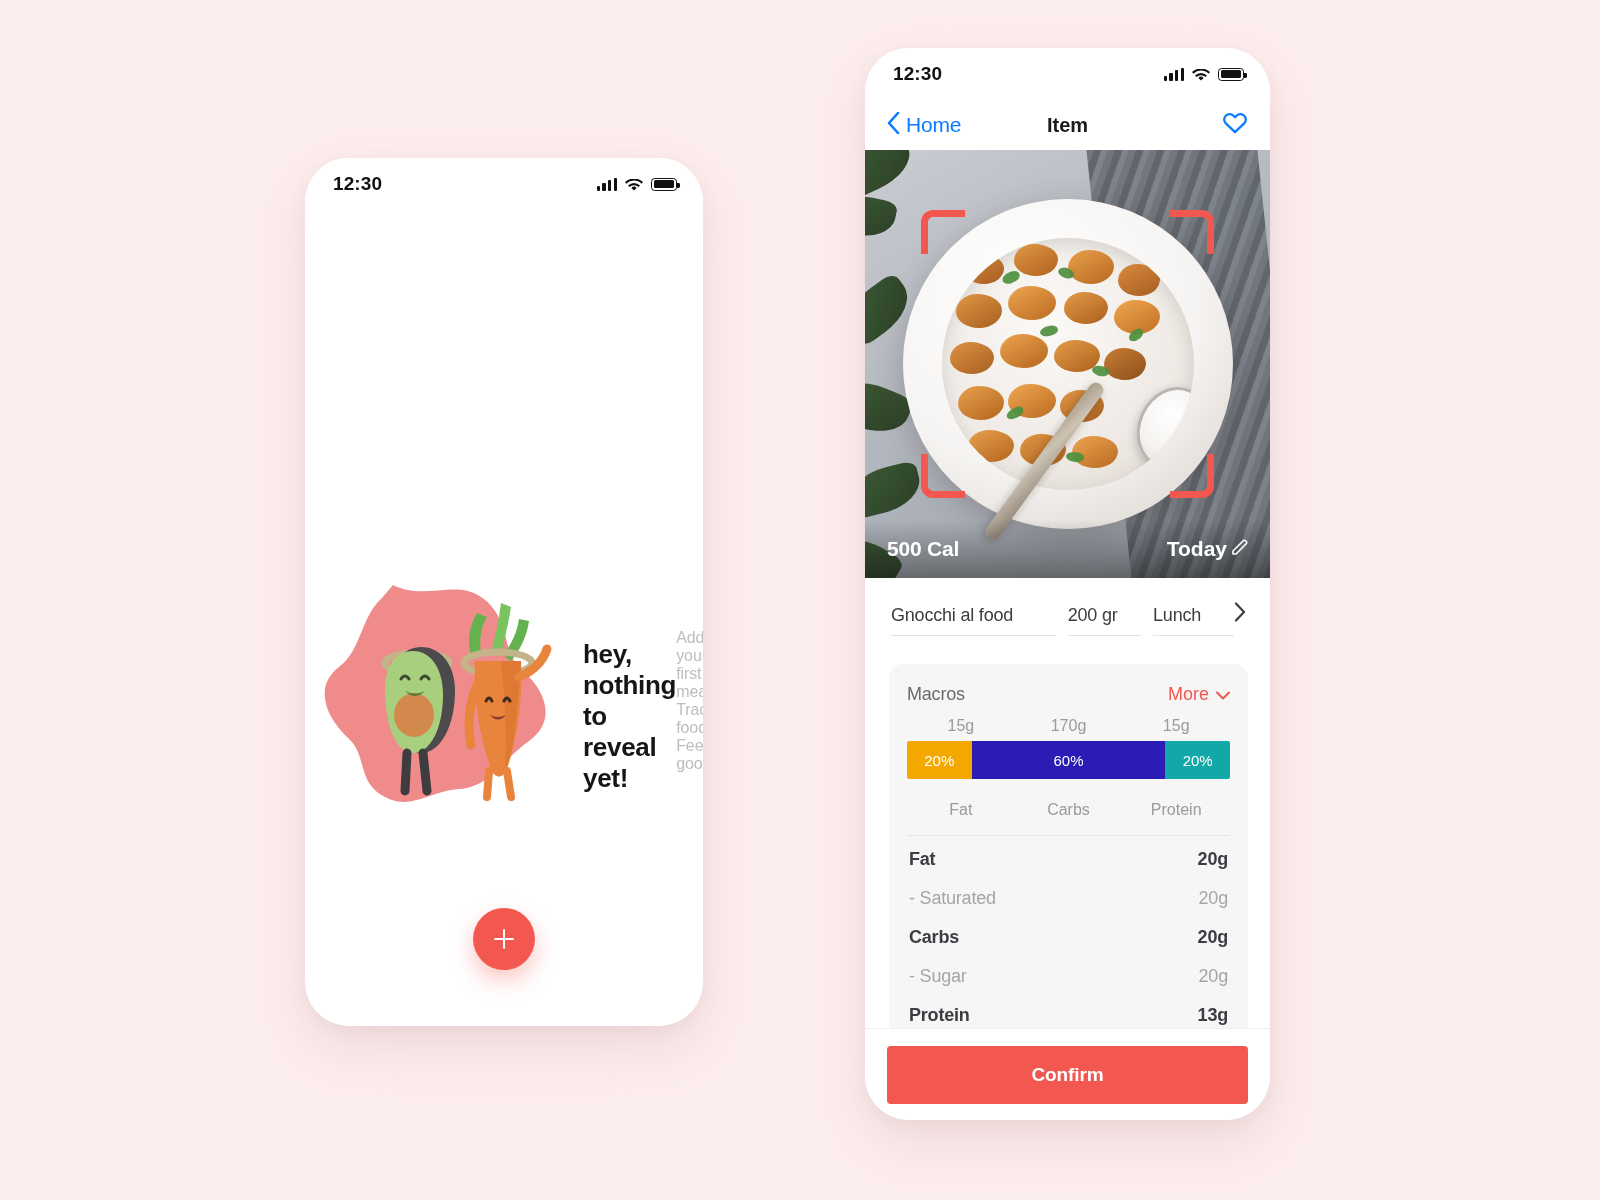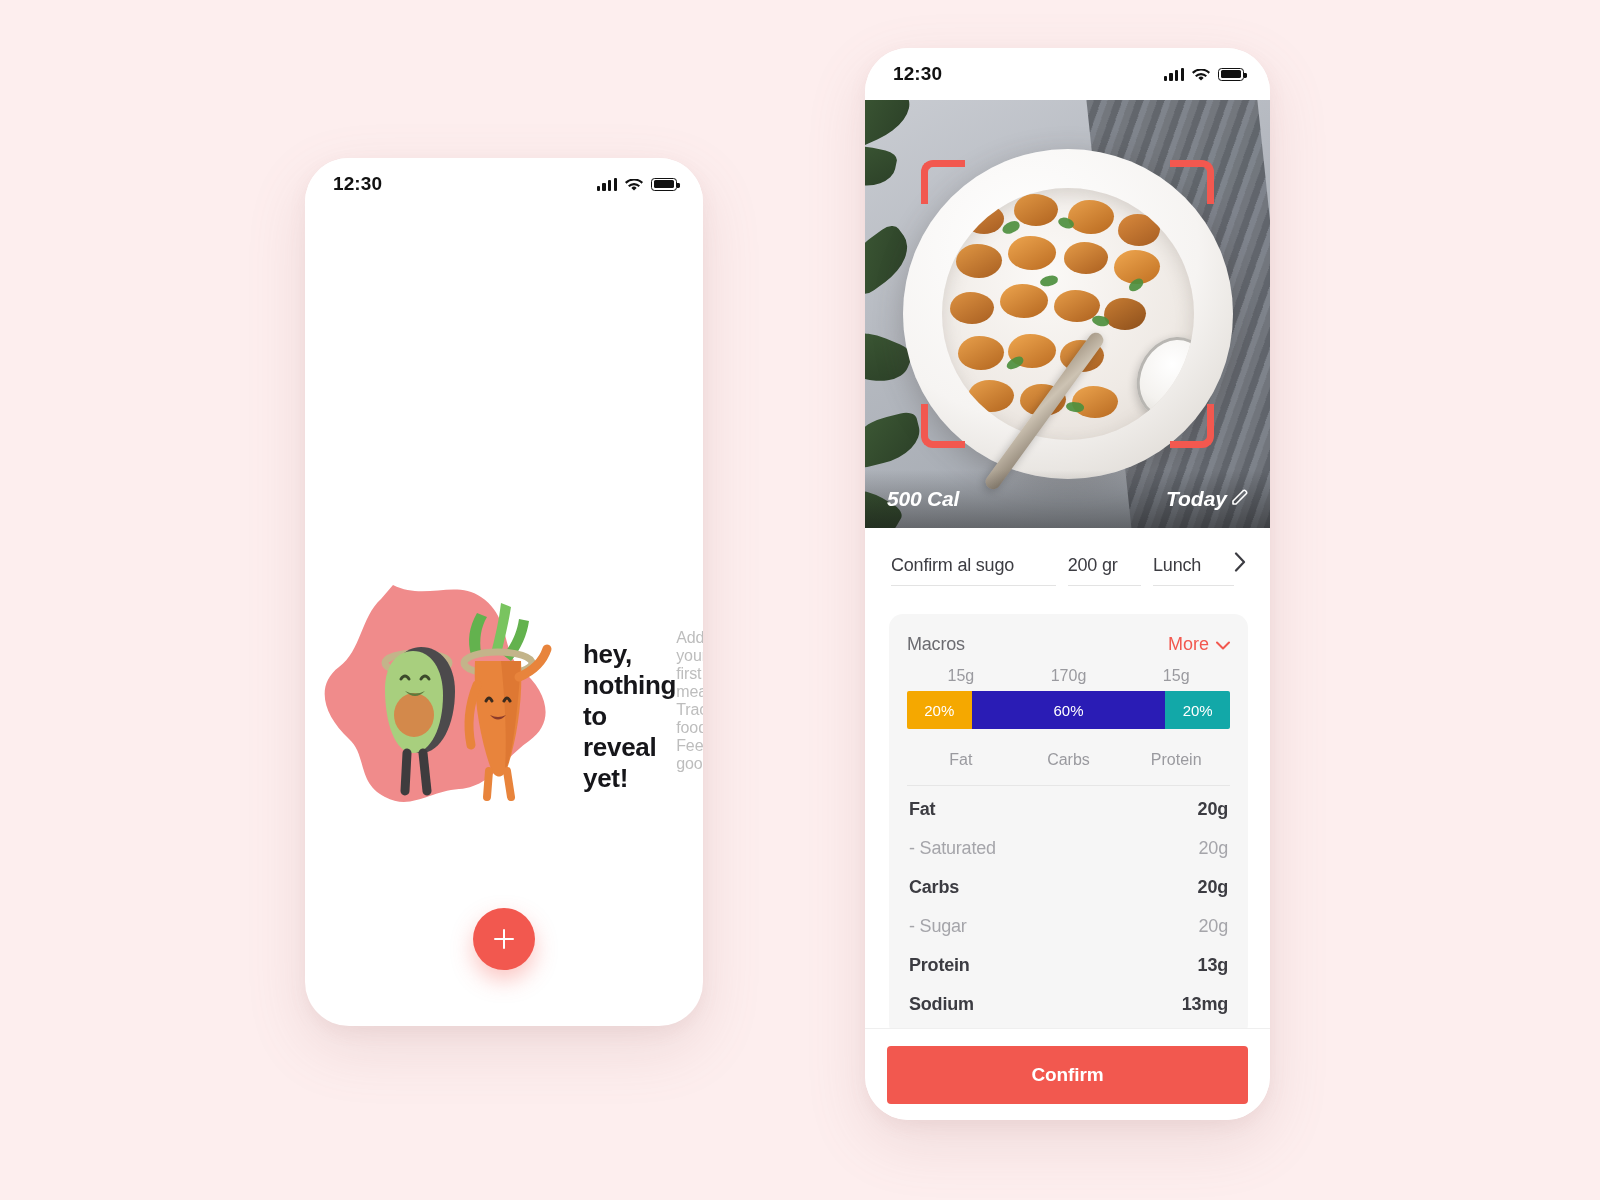--- a/index.html
+++ b/index.html
@@ -128,21 +128,20 @@
   .scan { position:absolute; width: 44px; height: 44px; border-color:#f2584f; border-style:solid; border-width:0; }
   .scan.tl { left: 56px;  top: 60px;  border-left-width:7px; border-top-width:7px;    border-radius: 12px 0 0 0; }
   .scan.tr { right: 56px; top: 60px;  border-right-width:7px; border-top-width:7px;   border-radius: 0 12px 0 0; }
   .scan.bl { left: 56px;  bottom: 80px; border-left-width:7px; border-bottom-width:7px; border-radius: 0 0 0 12px; }
   .scan.br { right: 56px; bottom: 80px;border-right-width:7px;border-bottom-width:7px;border-radius: 0 0 12px 0; }
   .hero-foot {
     position:absolute; left:0; right:0; bottom:0; height: 58px;
     display:flex; align-items:center; justify-content:space-between;
     padding: 0 22px; color:#fff;
     background: linear-gradient(to top, rgba(20,20,20,.45), rgba(20,20,20,0));
-    font-style: italic;
   }
   .hero-cal { font-size: 21px; font-weight: 700; letter-spacing:-.2px; }
   .hero-date { display:flex; align-items:flex-start; gap:4px; font-size:21px; font-weight:700; cursor:pointer; }
 
   
   .scroll-area { height: calc(100% - 50px - 428px - 92px); overflow:hidden; background:#fff; }
   .fields {
     display: flex; align-items: flex-end; gap: 0; padding: 24px 24px 0 26px;
   }
   .field { border-bottom: 1.5px solid #e3e3e3; padding-bottom: 9px; cursor: text; }
@@ -283,20 +282,38 @@
               <path d="M9 6.2c1.7 0 3.3.7 4.5 1.9l1.5-1.6A8.5 8.5 0 0 0 9 4a8.5 8.5 0 0 0-6 2.5l1.5 1.6A6.3 6.3 0 0 1 9 6.2Z" fill="#111"></path>
               <path d="M9 1.6c2.9 0 5.6 1.2 7.6 3.1L18 3.1A12.6 12.6 0 0 0 9 -.5 12.6 12.6 0 0 0 0 3.1l1.4 1.6A10.7 10.7 0 0 1 9 1.6Z" fill="#111"></path>
             </svg>
         </div>
         <div class="ic-batt">
             <span></span>
           </div>
       </div>
     </div>
 
+    <div class="navbar">
+      <div class="nav-back">
+        <span>
+          <svg width="13" height="22" viewBox="0 0 13 22">
+              <path d="M11 1 2 11l9 10" stroke="#0a7cff" stroke-width="2.6" fill="none" stroke-linecap="round" stroke-linejoin="round"></path>
+            </svg>
+        </span>
+        <span class="nav-back-label">Home</span>
+      </div>
+      <div class="nav-title">Item</div>
+      <div class="nav-fav">
+        <span>
+          <svg width="26" height="24" viewBox="0 0 26 24">
+              <path d="M13 21.2 3.8 12.4a5.4 5.4 0 0 1 0-7.7 5.4 5.4 0 0 1 7.7 0L13 6.2l1.5-1.5a5.4 5.4 0 0 1 7.7 0 5.4 5.4 0 0 1 0 7.7Z" fill="none" stroke="#0a7cff" stroke-width="2.3" stroke-linejoin="round"></path>
+            </svg>
+        </span>
+      </div>
+    </div>
 
     <div class="hero">
       <div class="photo">
         <div style="position:absolute;inset:0;background:linear-gradient(150deg,#c9ccd2 0%,#b5b9c0 40%,#9aa0a8 100%)"></div>
         <div class="plant">
           <span style="left:4px;top:8px;width:74px;height:42px;transform:rotate(-24deg)"></span>
           <span style="left:-6px;top:58px;width:66px;height:40px;transform:rotate(12deg)"></span>
           <span style="left:8px;top:150px;width:70px;height:44px;transform:rotate(-36deg)"></span>
           <span style="left:-4px;top:246px;width:78px;height:46px;transform:rotate(22deg)"></span>
           <span style="left:14px;top:330px;width:72px;height:44px;transform:rotate(-14deg)"></span>
@@ -349,21 +366,21 @@
                 <path d="M2 15h3L15.2 4.8a1.6 1.6 0 0 0 0-2.3l-.7-.7a1.6 1.6 0 0 0-2.3 0L2 12Z" fill="none" stroke="#fff" stroke-width="1.6" stroke-linejoin="round"></path>
               </svg>
           </span>
         </div>
       </div>
     </div>
 
     <div class="scroll-area">
       <div class="fields">
         <div class="field field-name">
-          <span>Confirm al sugo</span>
+          <span>Gnocchi al food</span>
         </div>
         <div class="field field-qty">
           <span>200 gr</span>
         </div>
         <div class="field field-meal">
           <span>Lunch</span>
         </div>
         <div class="field-arrow">
           <span>
             <svg width="12" height="20" viewBox="0 0 12 20">

